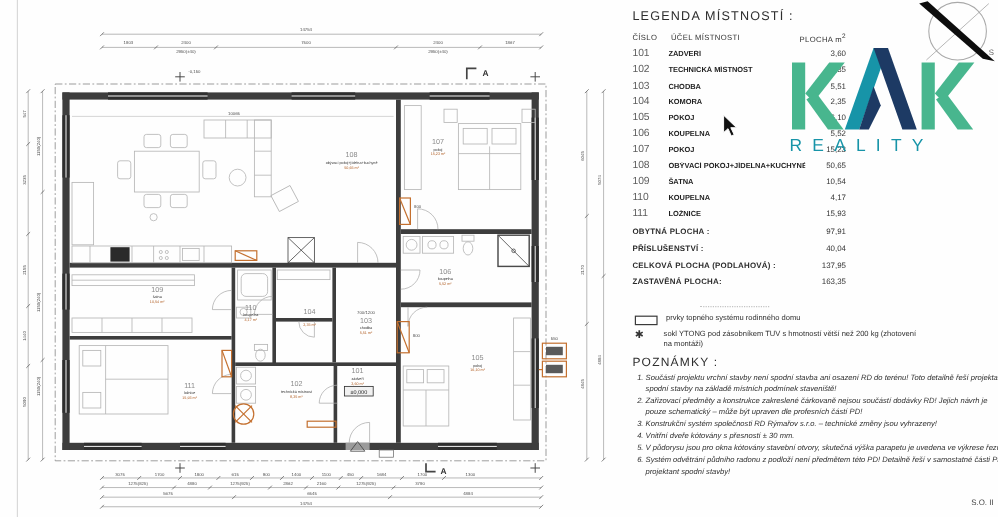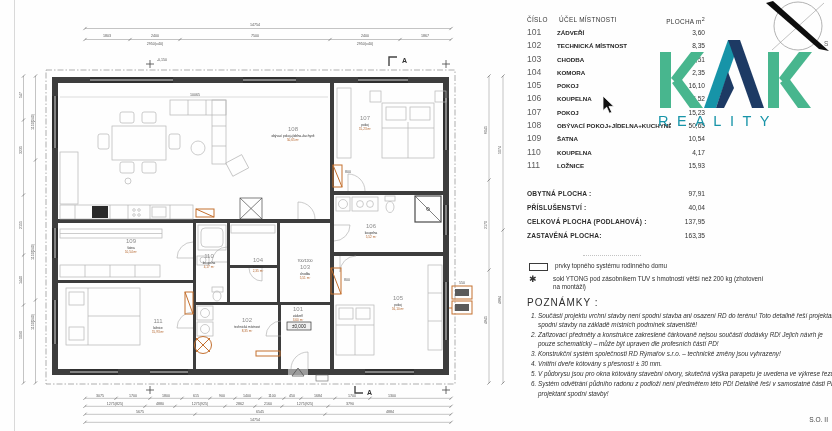--- a/index.html
+++ b/index.html
@@ -445,20 +445,21 @@
         <line x1="487.4" y1="181.6" x2="490.6" y2="178.4"></line>
         <line x1="487.4" y1="271.6" x2="490.6" y2="268.4"></line>
         <line x1="487.4" y1="384.6" x2="490.6" y2="381.4"></line>
         <line x1="501.4" y1="77.6" x2="504.6" y2="74.4"></line>
         <line x1="501.4" y1="231.6" x2="504.6" y2="228.4"></line>
         <line x1="501.4" y1="384.6" x2="504.6" y2="381.4"></line>
       </g>
   </svg>
 
   <div class="panel">
+    <div class="lg-title">LEGENDA MÍSTNOSTÍ :</div>
     <div class="lg-head">
       <span class="c-num">ČÍSLO</span>
       <span class="c-name">ÚČEL MÍSTNOSTI</span>
       <span class="c-area"><span>PLOCHA m</span><sup>2</sup></span>
     </div>
     <div class="lg-rows">
       <div class="lg-row">
           <span class="num">101</span>
           <span class="nm">ZÁDVEŘÍ</span>
           <span class="ar">3,60</span>

